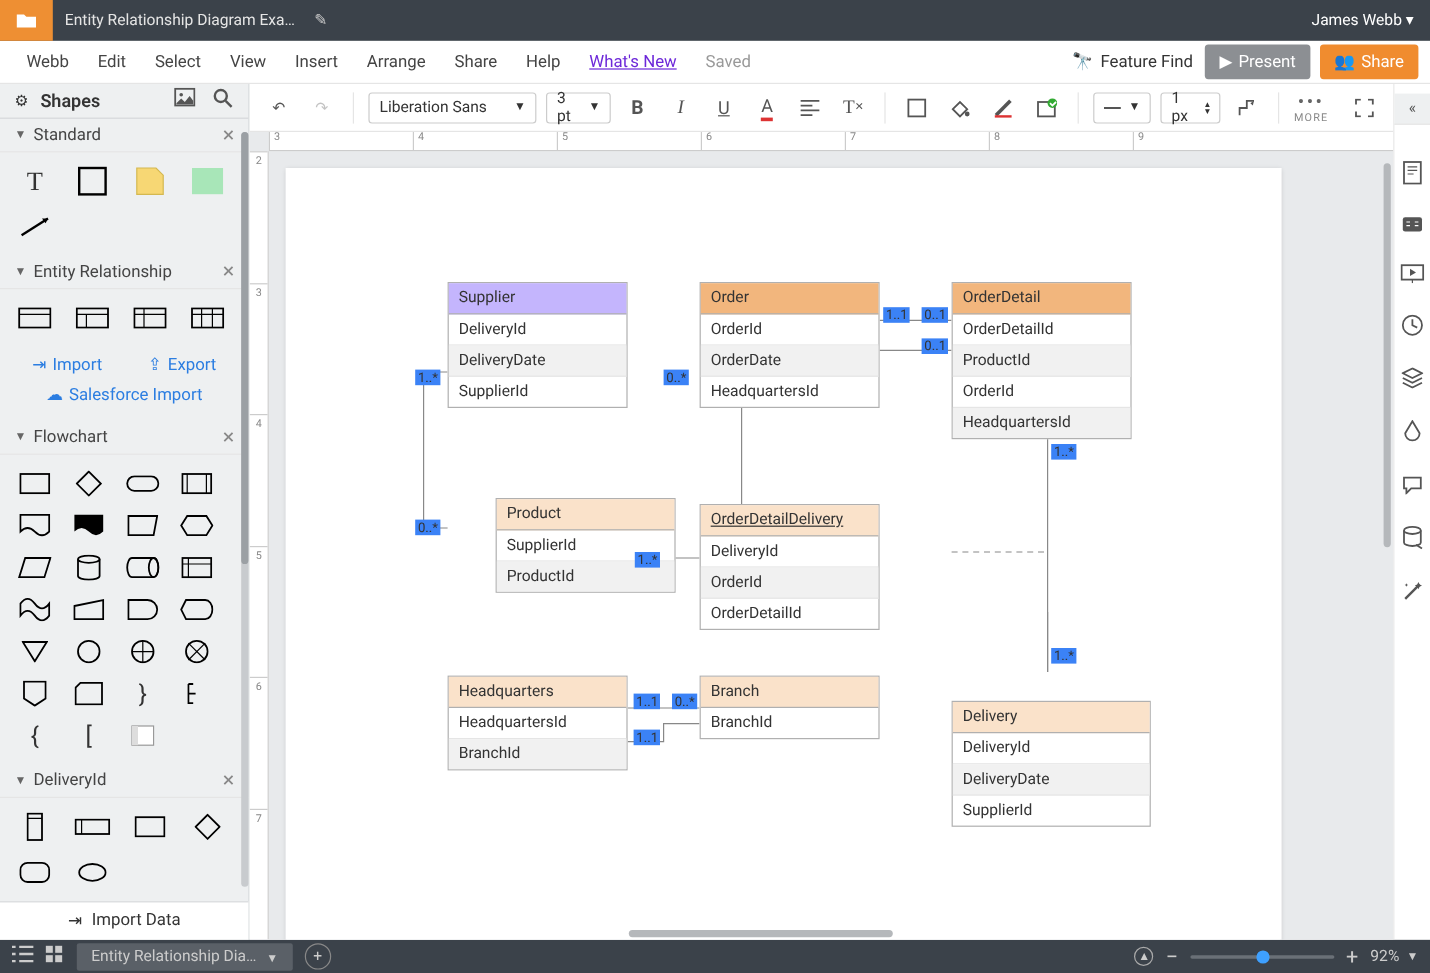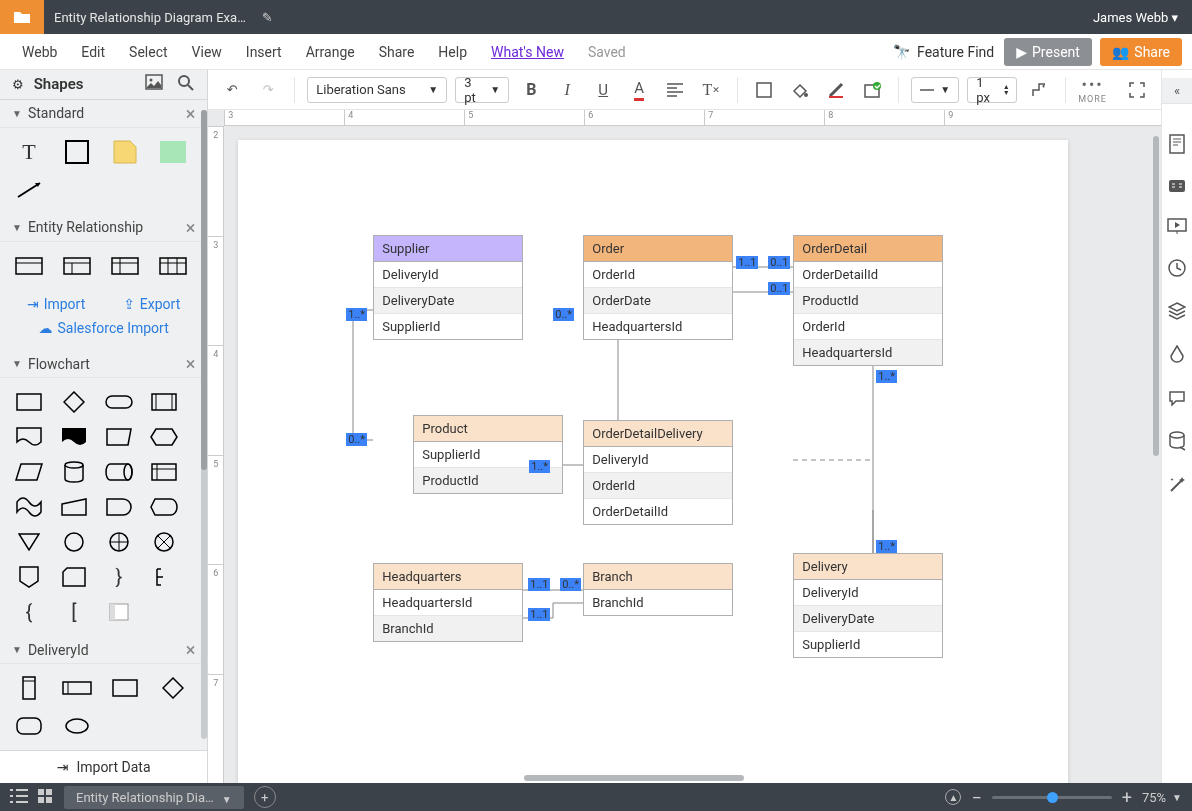--- a/index.html
+++ b/index.html
@@ -515,35 +515,35 @@
               <div class="er alt">ProductId</div>
               <div class="er">OrderId</div>
               <div class="er alt">HeadquartersId</div>
             </div>
             <div class="entity" style="left: 135px; top: 275px; width: 150px; margin-left: 40px;">
               <div class="eh" style="background: rgb(250, 226, 202);">Product</div>
               <div class="er">SupplierId</div>
               <div class="er alt">ProductId</div>
             </div>
             <div class="entity" style="left: 345px; top: 280px; width: 150px;">
-              <div class="eh" style="background: rgb(250, 226, 202);">OrderDetailDelivery</div>
+              <div class="eh" style="background: rgb(250, 226, 202); text-decoration: underline;">OrderDetailDelivery</div>
               <div class="er">DeliveryId</div>
               <div class="er alt">OrderId</div>
               <div class="er">OrderDetailId</div>
             </div>
             <div class="entity" style="left: 135px; top: 423px; width: 150px;">
               <div class="eh" style="background: rgb(250, 226, 202);">Headquarters</div>
               <div class="er">HeadquartersId</div>
               <div class="er alt">BranchId</div>
             </div>
             <div class="entity" style="left: 345px; top: 423px; width: 150px;">
               <div class="eh" style="background: rgb(250, 226, 202);">Branch</div>
               <div class="er">BranchId</div>
             </div>
-            <div class="entity" style="left: 555px; top: 413px; width: 150px;">
+            <div class="entity" style="left: 555px; top: 444px; width: 166px;">
               <div class="eh" style="background: rgb(250, 226, 202);">Delivery</div>
               <div class="er">DeliveryId</div>
               <div class="er alt">DeliveryDate</div>
               <div class="er">SupplierId</div>
             </div>
           </div>
         <div class="conn-label" style="left:108px;top:168px">1..*</div>
         <div class="conn-label" style="left:108px;top:293px">0..*</div>
         <div class="conn-label" style="left:291px;top:320px">1..*</div>
         <div class="conn-label" style="left:315px;top:168px">0..*</div>
@@ -620,16 +620,16 @@
       <span style="font-size:10px">▼</span>
     </div>
   <div class="add">+</div>
   <div class="zoom">
     <span style="border:1.5px solid #aaa;border-radius:50%;width:16px;height:16px;display:inline-flex;align-items:center;justify-content:center;font-size:10px">▲</span>
     <span style="font-size:18px">−</span>
     <div class="zoom-track">
         <div class="zoom-thumb"></div>
       </div>
     <span style="font-size:18px">+</span>
-    <span>75%</span>
+    <span>92%</span>
       <span style="font-size:10px;margin-left:-4px">▼</span>
   </div>
 </div>
 
 </body></html>

